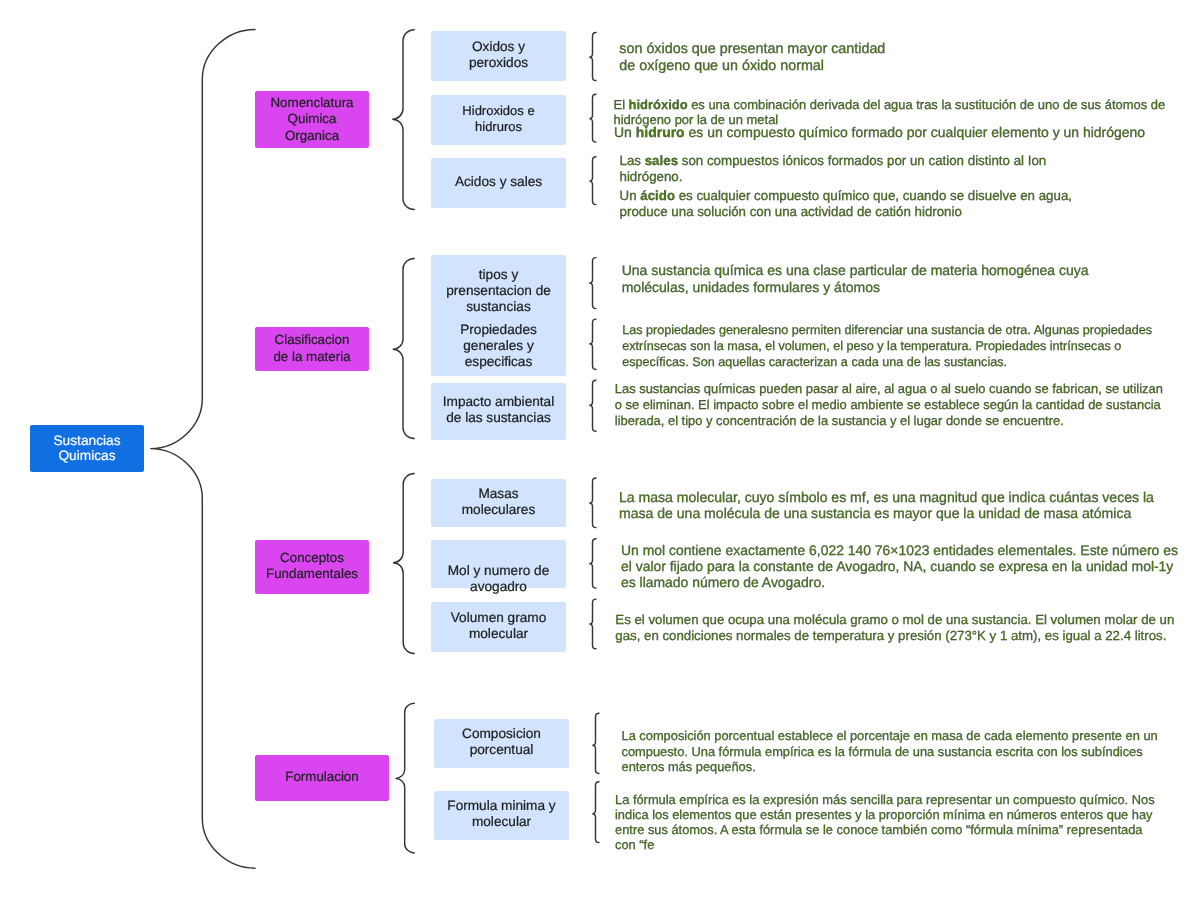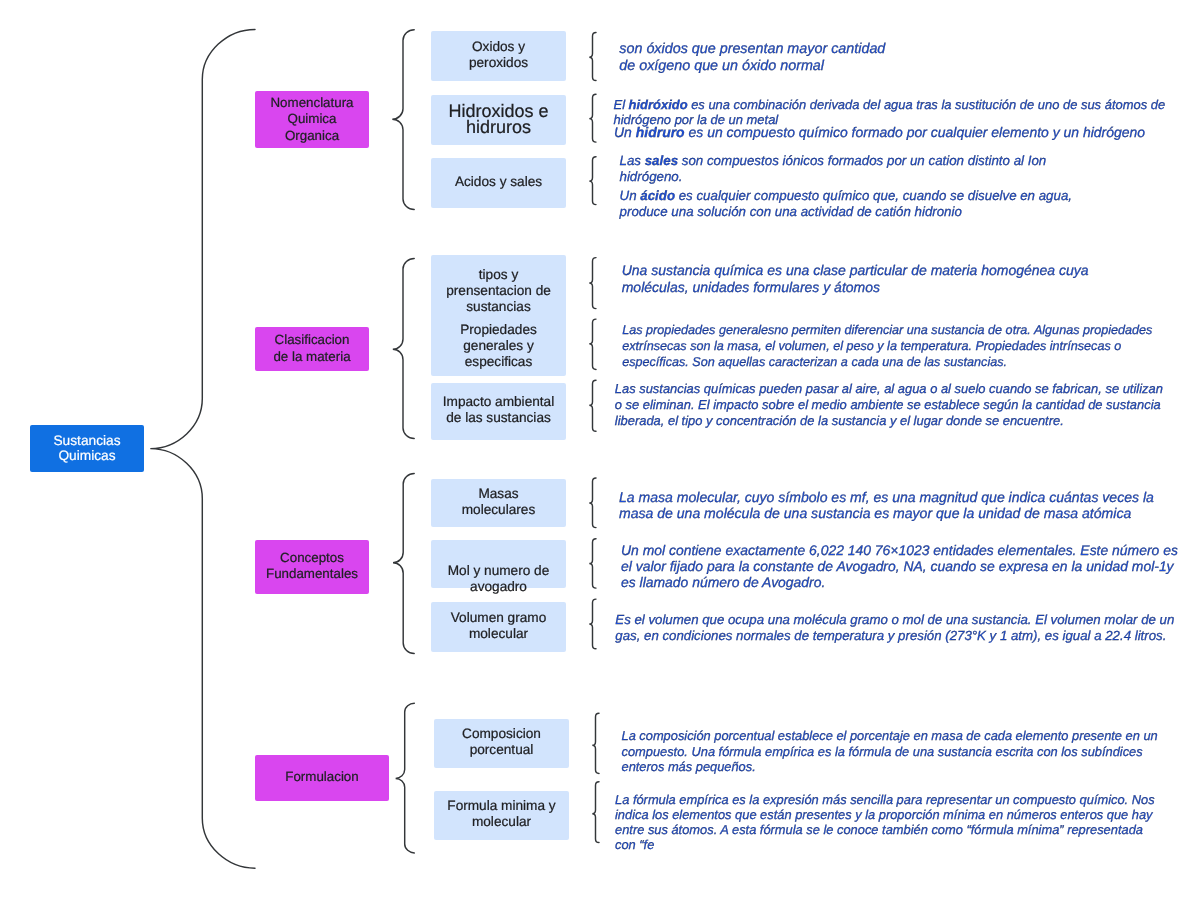--- a/index.html
+++ b/index.html
@@ -8,21 +8,21 @@
        font-family:"Liberation Sans",sans-serif;overflow:hidden;
        -webkit-font-smoothing:antialiased;text-rendering:geometricPrecision;}
   .stage{position:relative;width:1200px;height:898px;background:#ffffff;}
   svg.braces{position:absolute;left:0;top:0;width:1200px;height:898px;overflow:visible;}
   .node{position:absolute;box-sizing:border-box;display:flex;align-items:center;
         justify-content:center;text-align:center;border-radius:2px;}
   .node span{display:block;width:100%;position:relative;}
   .root{background:#1070e2;color:#ffffff;-webkit-text-stroke:0.2px #ffffff;}
   .lvl1{background:#d946ef;color:#202124;-webkit-text-stroke:0.22px #202124;}
   .lvl2{background:#d2e4fd;color:#202124;-webkit-text-stroke:0.22px #202124;}
-  .para{position:absolute;color:#1d4ed8;font-style:italic;-webkit-text-stroke:0.25px #1a2133;}
+  .para{position:absolute;color:#4d7c0f;-webkit-text-stroke:0.25px #1a2133;}
   .para .ln{white-space:nowrap;}
   .para b{font-weight:700;}
 </style>
 </head>
 <body>
 
 <div class="stage">
   <svg class="braces" viewBox="0 0 1200 898" xmlns="http://www.w3.org/2000/svg">
       <path d="M 255 29.4 C 227.385 29.4 202.3 51.785 202.3 79.4 L 202.3 398.6 C 202.3 426.21500000000003 177.91500000000002 448.6 150.3 448.6 C 177.91500000000002 448.6 202.3 470.985 202.3 498.6 L 202.3 818.2 C 202.3 845.815 227.385 868.2 255 868.2" fill="none" stroke="#333639" stroke-width="1.45" stroke-linecap="round"></path>
       <path d="M 414.2 29.7 C 408.40085 29.7 403 34.40085 403 40.2 L 403 108.7 C 403 114.49915 398.09915 119.2 392.3 119.2 C 398.09915 119.2 403 123.90085 403 129.7 L 403 199 C 403 204.79915 408.40085 209.5 414.2 209.5" fill="none" stroke="#333639" stroke-width="1.45" stroke-linecap="round"></path>
@@ -44,21 +44,21 @@
   <div id="nodes">
       <div class="node root" style="left: 30px; top: 425px; width: 114px; height: 47px; font-size: 13.72px; line-height: 15.5px;">
         <span style="top: -0.3px;">Sustancias<br>Quimicas</span>
       </div>
       <div class="node lvl1" style="left: 255px; top: 91px; width: 114px; height: 57px; font-size: 13.35px; line-height: 16.15px;">
         <span style="top: 0px;">Nomenclatura<br>Quimica<br>Organica</span>
       </div>
       <div class="node lvl2" style="left: 431px; top: 31px; width: 135px; height: 50px; font-size: 13.65px; line-height: 16px;">
         <span style="top: -1.5px;">Oxidos y<br>peroxidos</span>
       </div>
-      <div class="node lvl2" style="left: 431px; top: 95px; width: 135px; height: 50px; font-size: 18px; line-height: 16px;">
+      <div class="node lvl2" style="left: 431px; top: 95px; width: 135px; height: 50px; font-size: 13px; line-height: 16px;">
         <span style="top: -1.5px;">Hidroxidos e<br>hidruros</span>
       </div>
       <div class="node lvl2" style="left: 431px; top: 158px; width: 135px; height: 50px; font-size: 13.65px; line-height: 16px;">
         <span style="top: -1.5px;">Acidos y sales</span>
       </div>
       <div class="node lvl1" style="left: 255px; top: 327px; width: 114px; height: 44px; font-size: 13.35px; line-height: 16.15px;">
         <span style="top: -0.5px;">Clasificacion<br>de la materia</span>
       </div>
       <div class="node lvl2" style="left: 431px; top: 255px; width: 135px; height: 70px; font-size: 13.65px; line-height: 15.95px;">
         <span style="top: 1px;">tipos y<br>prensentacion de<br>sustancias</span>

